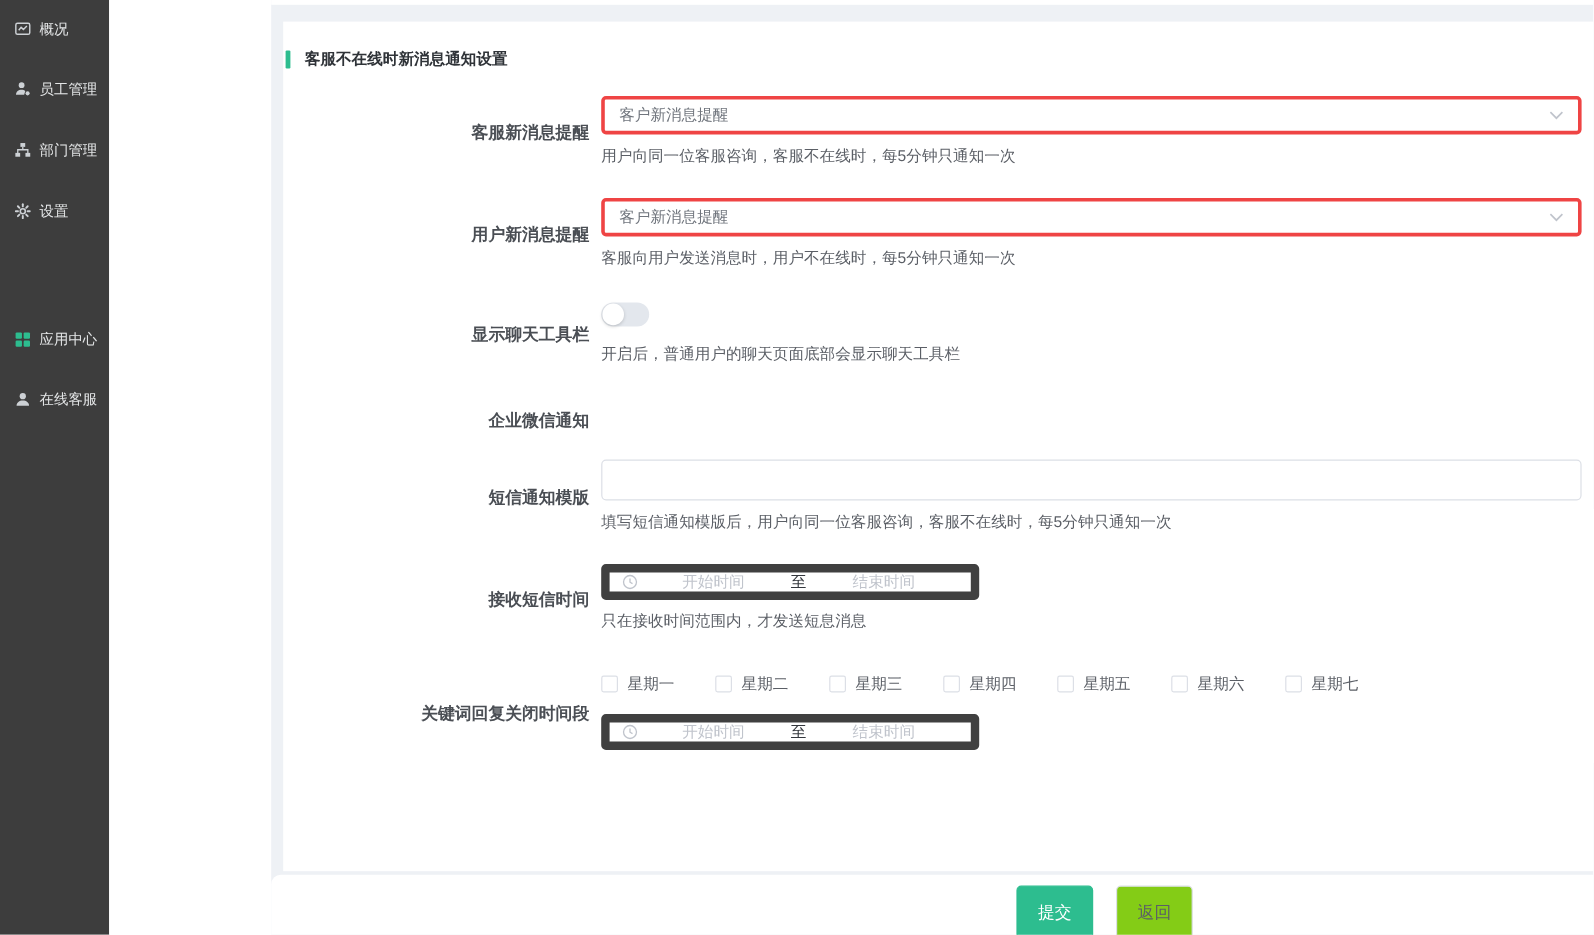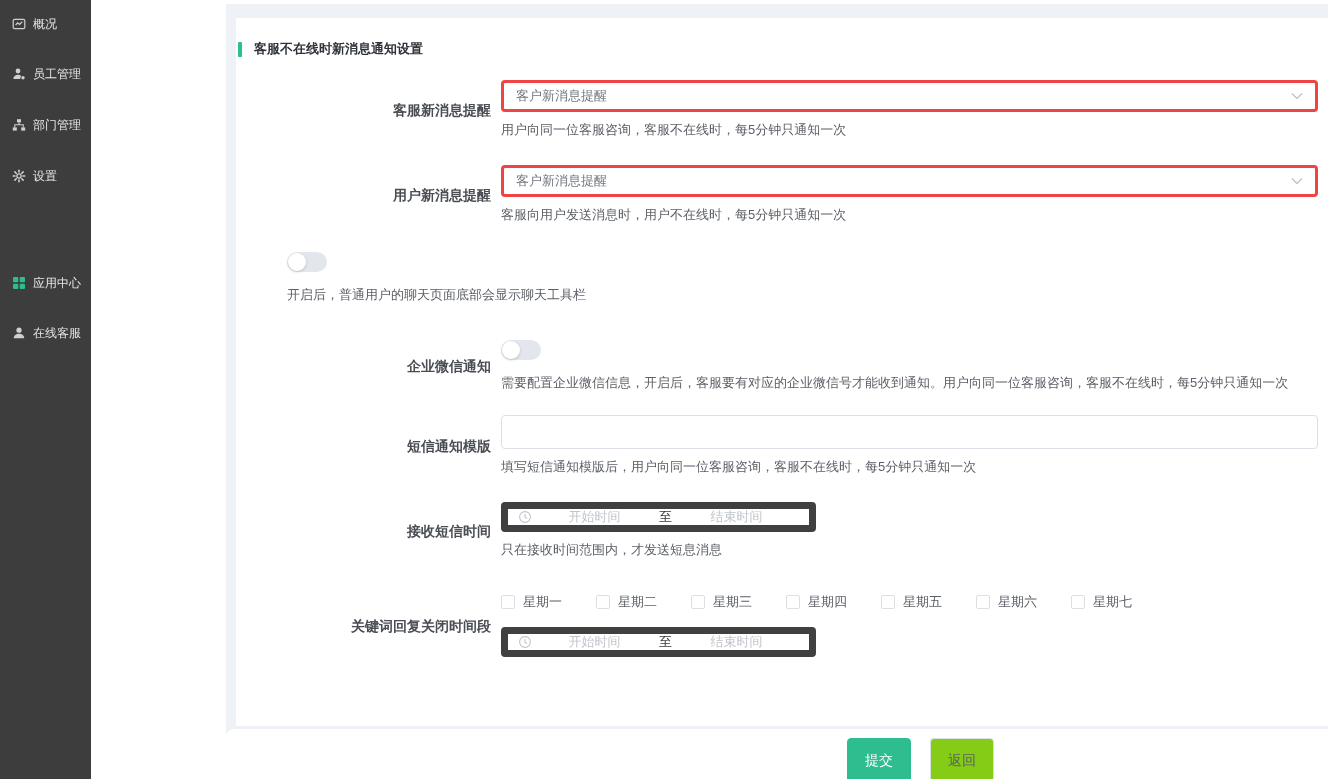--- a/index.html
+++ b/index.html
@@ -192,36 +192,31 @@
                 <svg viewBox="0 0 12 8" width="12" height="8">
                     <path d="M1 1.5l5 5 5-5" fill="none" stroke="#c0c4cc" stroke-width="1.4"></path>
                   </svg>
               </span>
             </div>
             <div class="hint">客服向用户发送消息时，用户不在线时，每5分钟只通知一次</div>
           </div>
         </div>
 
         <div class="form-row row-switch mb3">
+          <label class="form-label">显示聊天工具栏</label>
           <div class="form-control">
             <div class="switch">
                 <span class="knob"></span>
               </div>
             <div class="hint">开启后，普通用户的聊天页面底部会显示聊天工具栏</div>
           </div>
         </div>
 
         <div class="form-row row-switch mb4">
           <label class="form-label">企业微信通知</label>
-          <div class="form-control">
-            <div class="switch">
-                <span class="knob"></span>
-              </div>
-            <div class="hint">需要配置企业微信信息，开启后，客服要有对应的企业微信号才能收到通知。用户向同一位客服咨询，客服不在线时，每5分钟只通知一次</div>
-          </div>
         </div>
 
         <div class="form-row row-input mb5">
           <label class="form-label">短信通知模版</label>
           <div class="form-control">
             <input class="text-input" type="text" value="" style="">
             <div class="hint">填写短信通知模版后，用户向同一位客服咨询，客服不在线时，每5分钟只通知一次</div>
           </div>
         </div>
 

